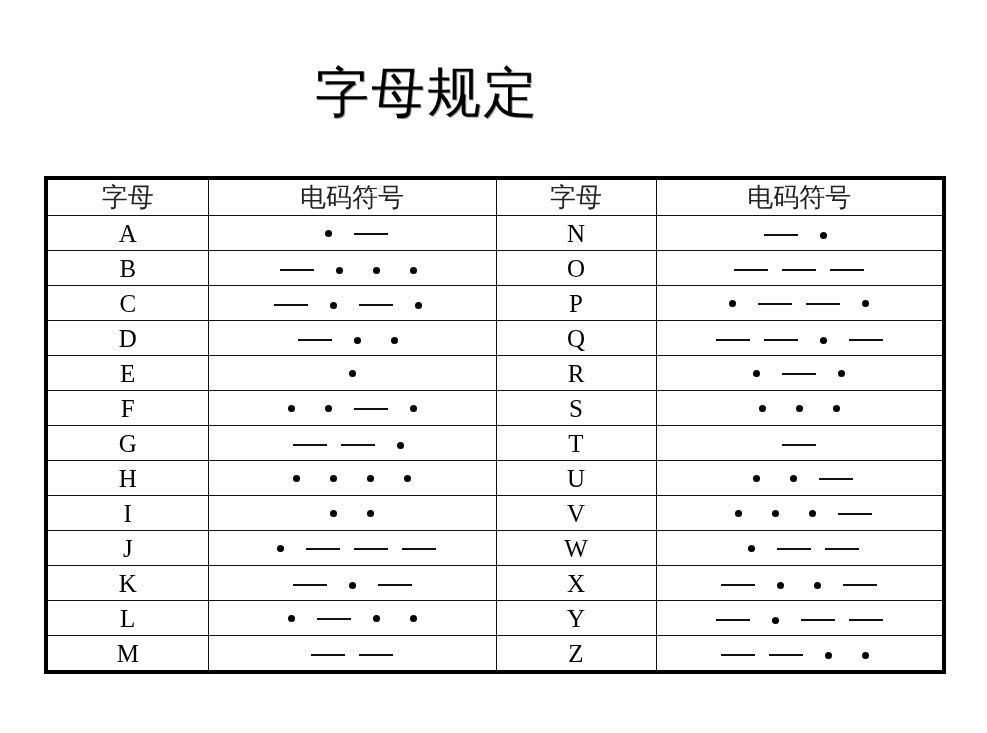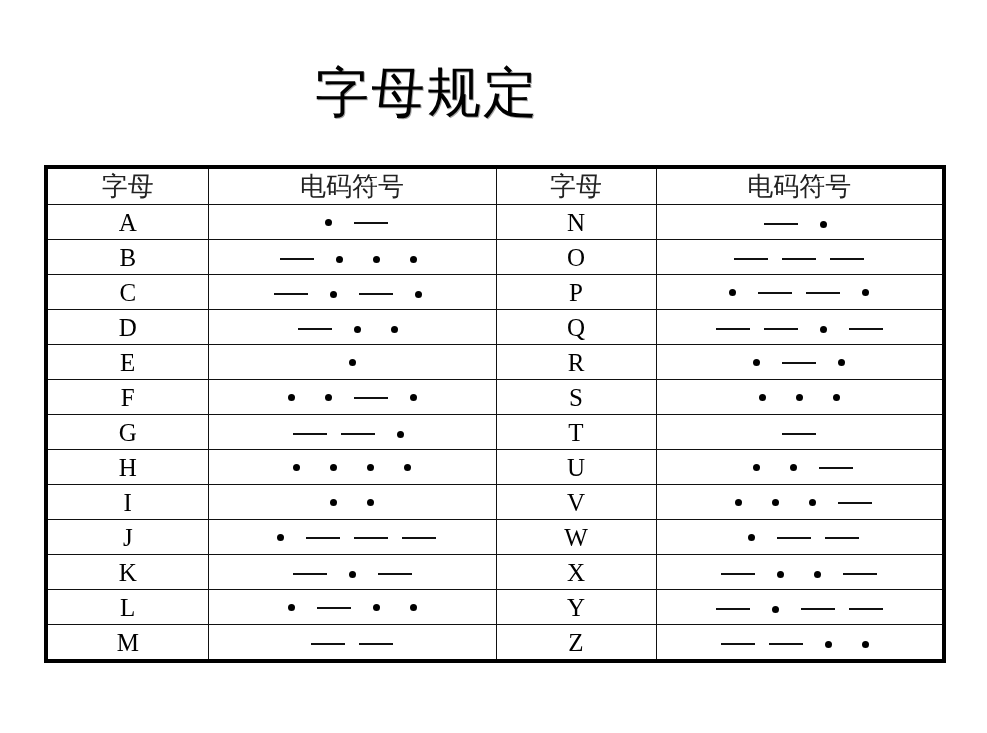--- a/index.html
+++ b/index.html
@@ -23,21 +23,21 @@
       text-align: center;
       font-size: 54px;
       line-height: 70px;
       font-family: "DejaVu Serif", "Liberation Serif", serif;
       letter-spacing: 2px;
       text-shadow: 1px 1px 0 rgba(0,0,0,0.35);
     }
     .morse-table {
       position: absolute;
       left: 44px;
-      top: 165px;
+      top: 176px;
       width: 899px;
       height: 498px;
       box-sizing: border-box;
       border: 4px solid #000;
       border-collapse: collapse;
       table-layout: fixed;
     }
     .morse-table th, .morse-table td {
       border: 1.5px solid #111;
       padding: 0;

